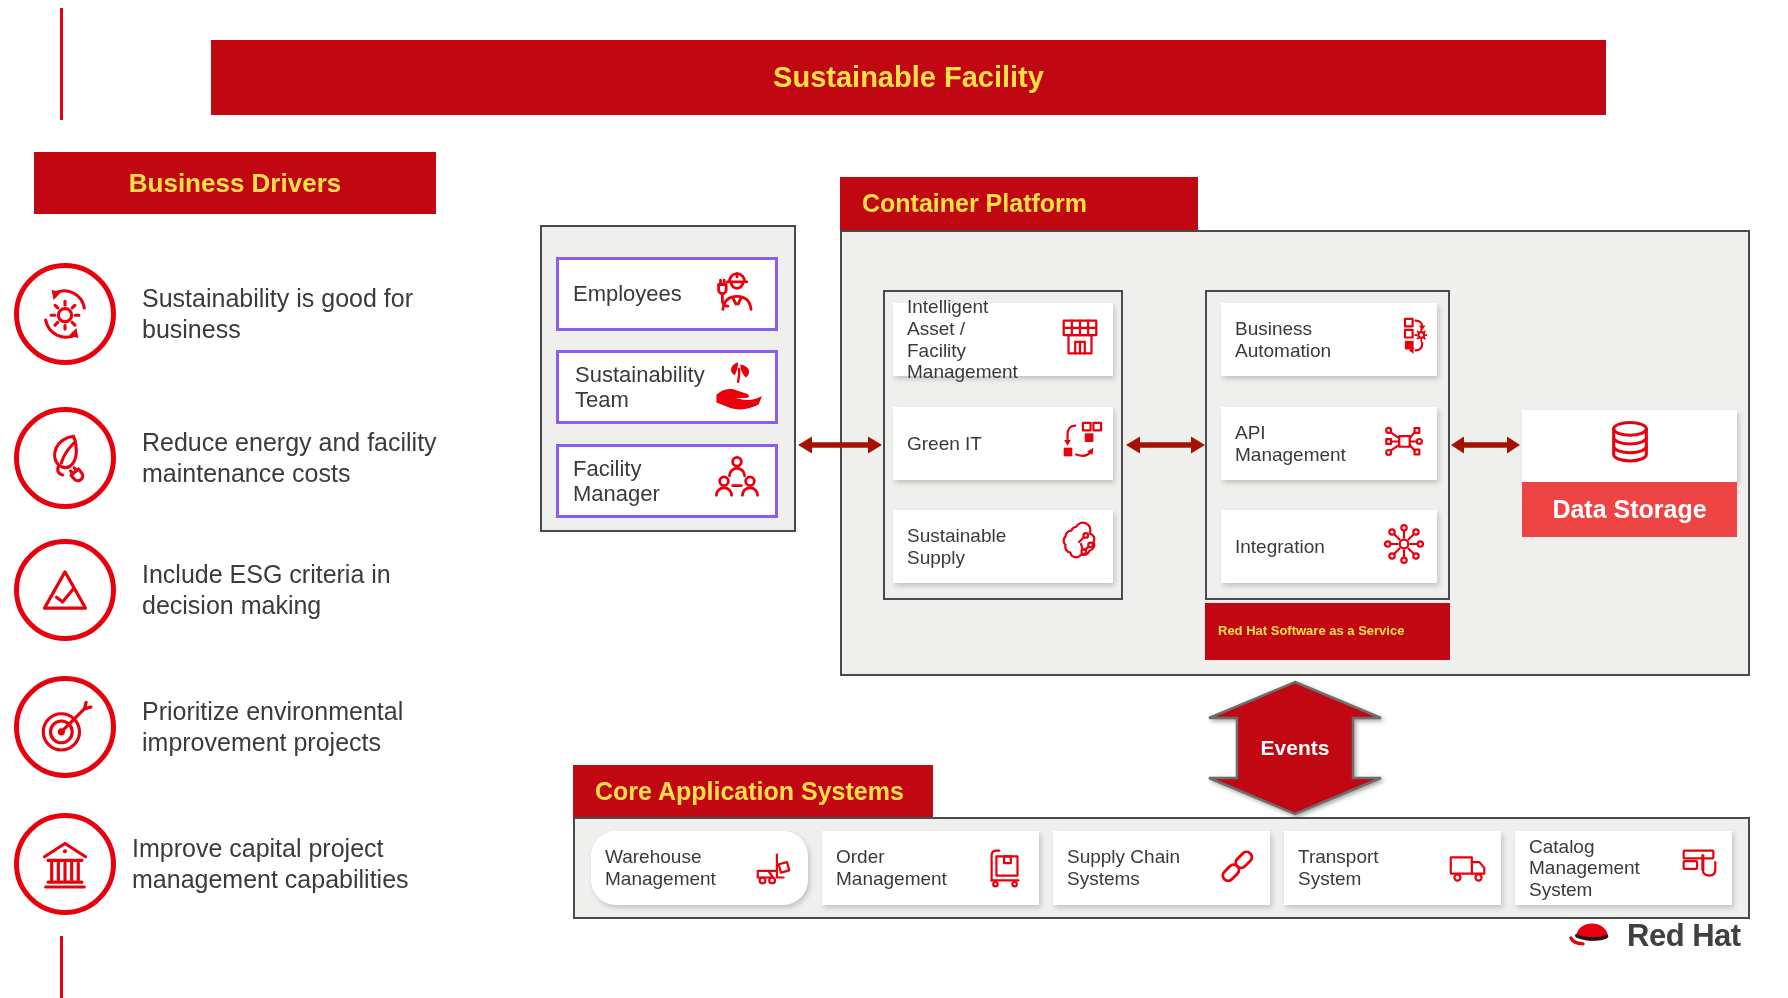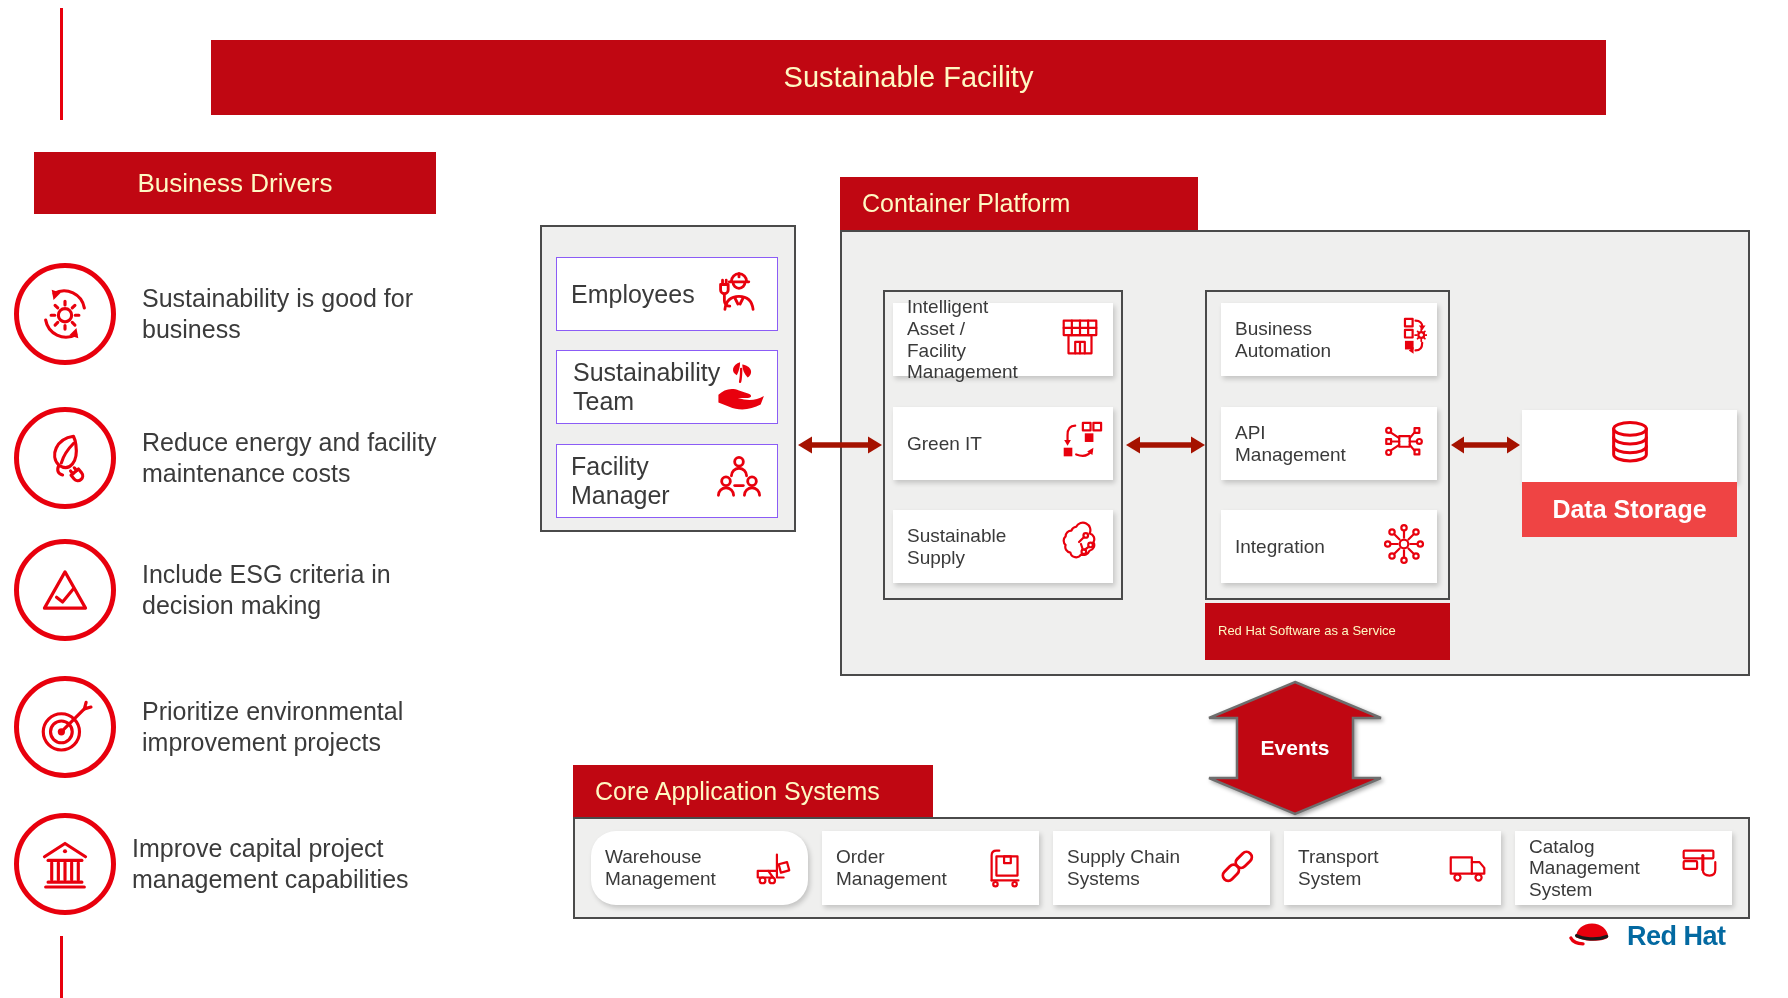--- a/index.html
+++ b/index.html
@@ -1,48 +1,48 @@
 <!DOCTYPE html>
 <html><head>
 <meta charset="utf-8">
 <style>
   html,body{margin:0;padding:0;background:#fff;}
   .stage{position:relative;width:1788px;height:998px;background:#ffffff;overflow:hidden;
          font-family:"Liberation Sans",sans-serif;color:#3a3a3a;}
-  .redbar{position:absolute;box-sizing:border-box;background:#c00712;color:#fef9c3;font-weight:normal;
+  .redbar{position:absolute;box-sizing:border-box;background:#c00712;color:#fde047;font-weight:bold;
           display:flex;align-items:center;}
   .redbar.center{justify-content:center;}
   .vline{position:absolute;width:3px;background:#e8000d;}
   .panel{position:absolute;box-sizing:border-box;background:#efefee;border:2px solid #4a4a4a;}
   .subpanel{position:absolute;box-sizing:border-box;border:2px solid #4a4a4a;}
   .white-card{position:absolute;box-sizing:border-box;background:#fff;display:flex;align-items:center;
               justify-content:space-between;padding:0 10px 0 14px;color:#3a3a3a;
               box-shadow:2px 3px 5px rgba(0,0,0,.18);font-size:19px;line-height:1.14;}
   .white-card .lbl{width:146px;}
-  .red-card{position:absolute;box-sizing:border-box;background:#fff;border:1px solid #8b5cf6;
+  .red-card{position:absolute;box-sizing:border-box;background:#fff;border:3px solid #8b5cf6;
             display:flex;align-items:center;justify-content:space-between;padding:0 12px 0 14px;
-            font-size:25px;line-height:1.15;}
+            font-size:22px;line-height:1.15;}
   .red-card .lbl{width:132px;}
   .bd-row{position:absolute;display:flex;align-items:center;gap:26px;height:102px;}
   .badge{width:102px;height:102px;border:5px solid #e8000d;border-radius:50%;box-sizing:border-box;
          display:flex;align-items:center;justify-content:center;flex:0 0 auto;background:#fff;}
   .bd-text{width:330px;font-size:25px;line-height:1.24;color:#3b3b3b;}
   .ic{stroke:#e8000d;fill:none;stroke-width:2.6;stroke-linecap:round;stroke-linejoin:round;}
   .ic .fil{fill:#e8000d;stroke:none;}
   .harrow{position:absolute;}
   .events-wrap{position:absolute;left:1206px;top:679px;width:178px;height:138px;}
   .events-wrap svg{filter:drop-shadow(2px 2px 2px rgba(0,0,0,.35));}
   .events-label{position:absolute;left:0;top:0;width:178px;height:138px;display:flex;align-items:center;
                 justify-content:center;color:#fff;font-weight:bold;font-size:21px;}
   .ds-white{position:absolute;left:1522px;top:410px;width:215px;height:72px;background:#fff;
             display:flex;align-items:center;justify-content:center;box-shadow:2px 3px 5px rgba(0,0,0,.18);}
   .ds-red{position:absolute;left:1522px;top:482px;width:215px;height:55px;background:#ef4444;color:#fff;
           font-weight:bold;font-size:25px;display:flex;align-items:center;justify-content:center;}
   .logo{position:absolute;left:1566px;top:916px;display:flex;align-items:center;gap:9px;}
-  .logo-text{font-size:27px;font-weight:800;color:#0369a1;letter-spacing:-0.5px;}
+  .logo-text{font-size:31px;font-weight:800;color:#404040;letter-spacing:-0.5px;}
 </style>
 </head>
 <body>
 
 <div class="stage">
 
   <div class="vline" style="left:60px;top:8px;height:112px;"></div>
   <div class="vline" style="left:60px;top:936px;height:62px;"></div>
 
   <div class="redbar center" style="left:211px;top:40px;width:1395px;height:75px;font-size:29px;">Sustainable Facility</div>

